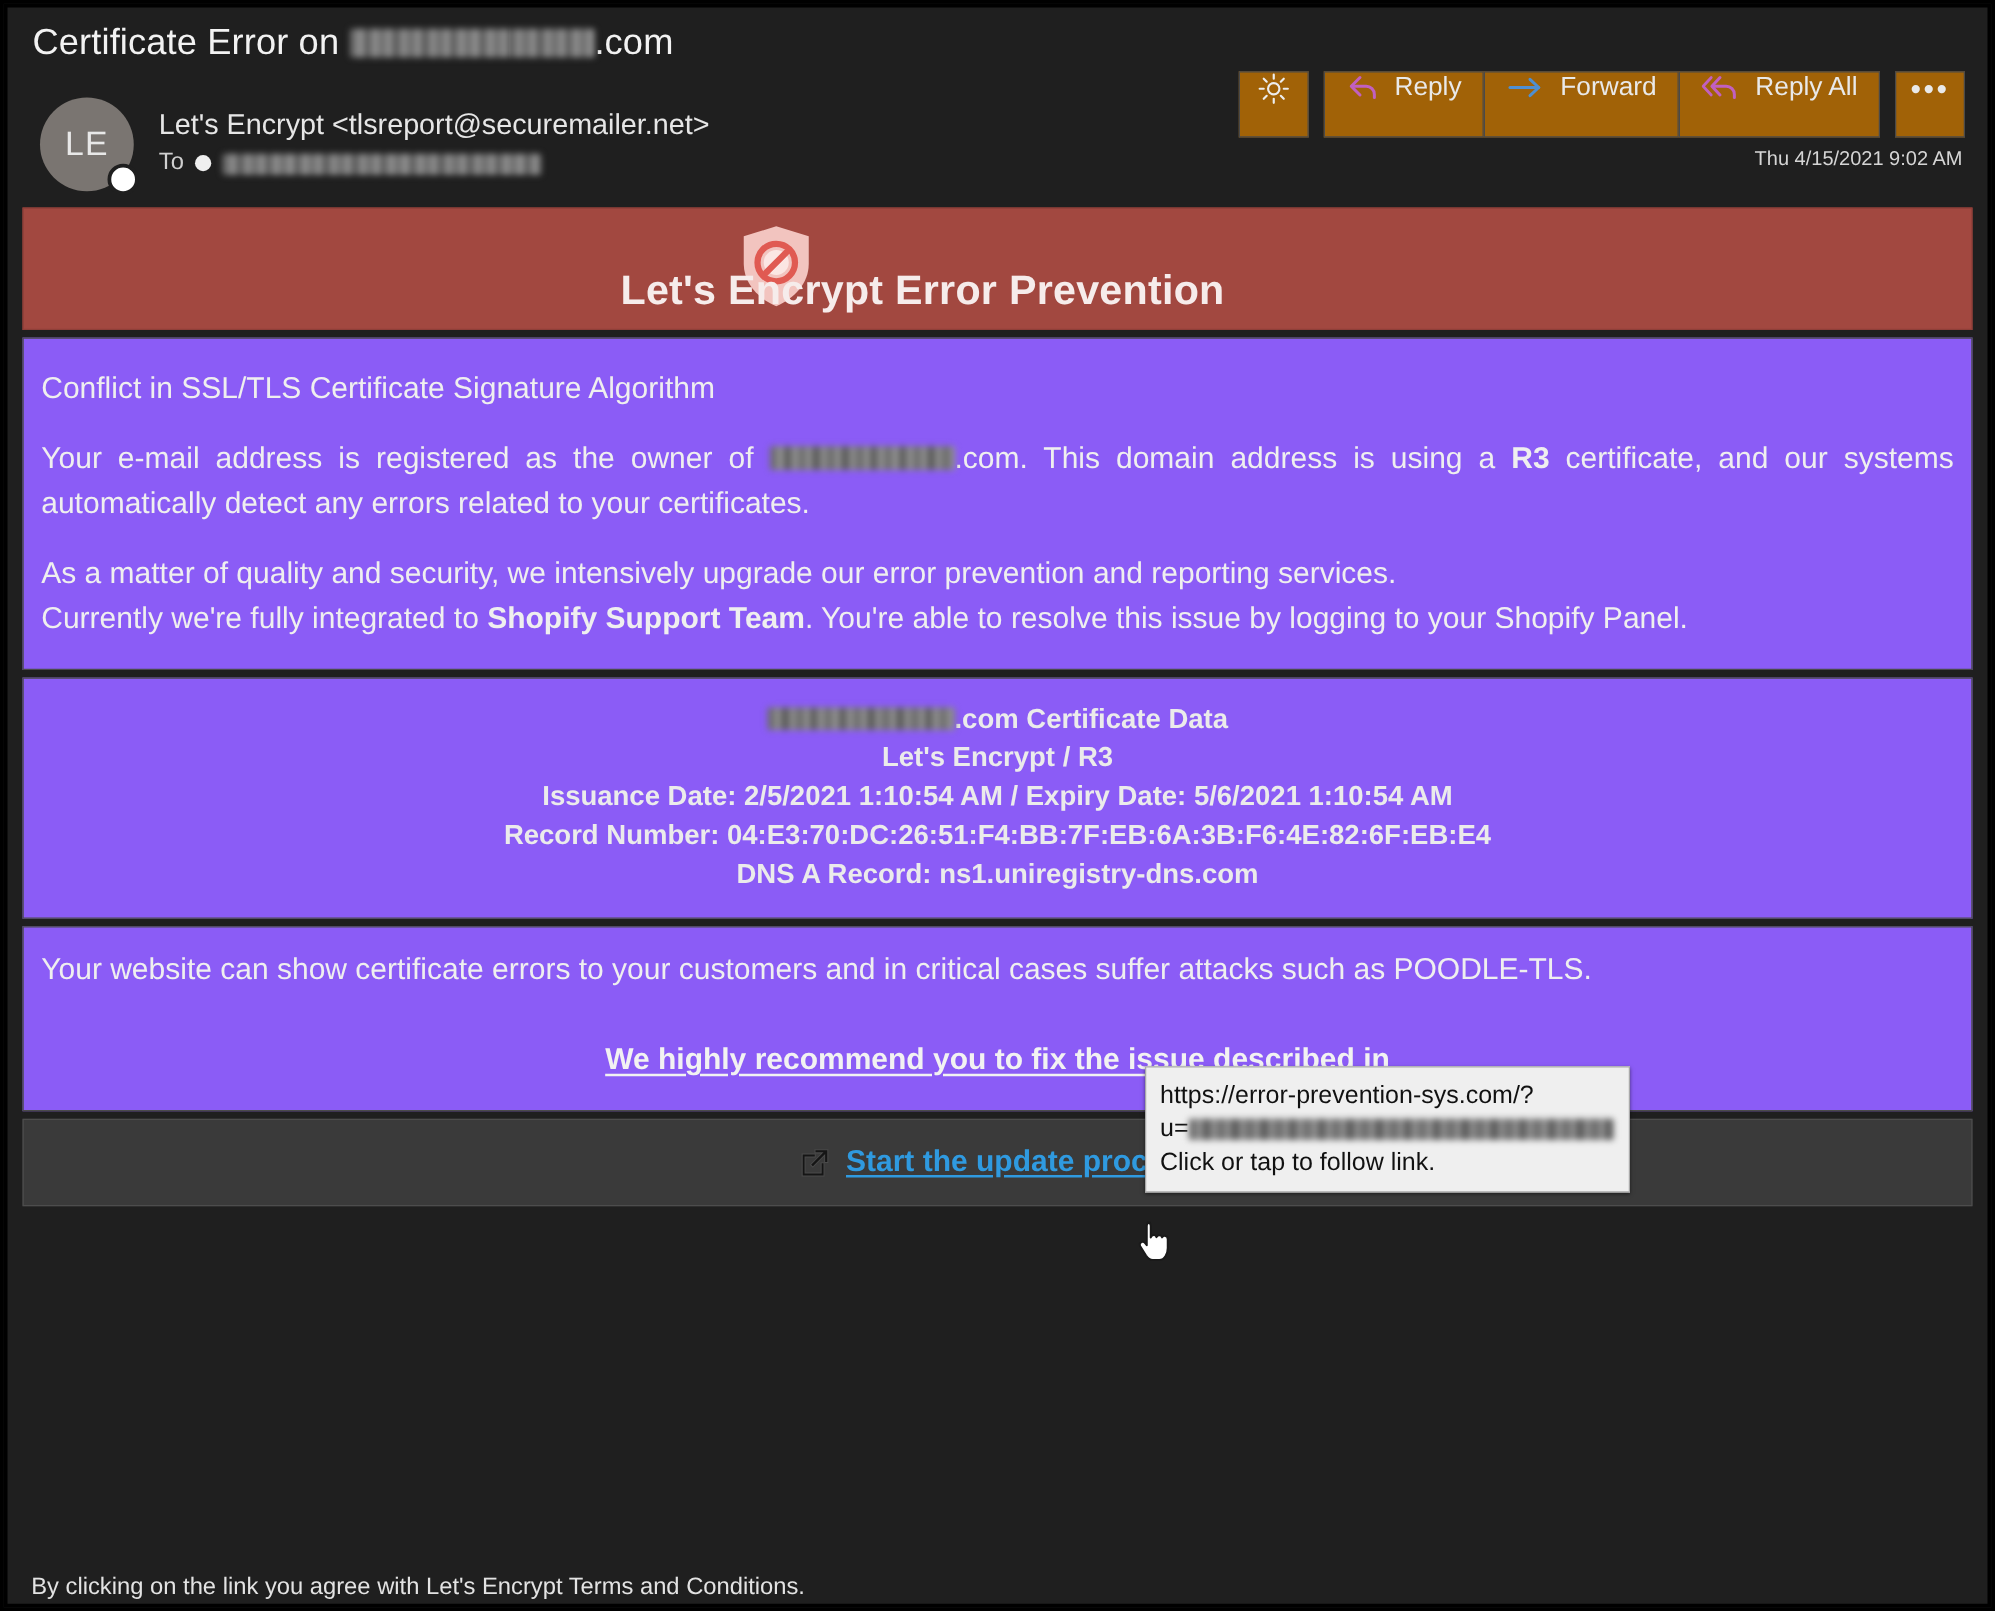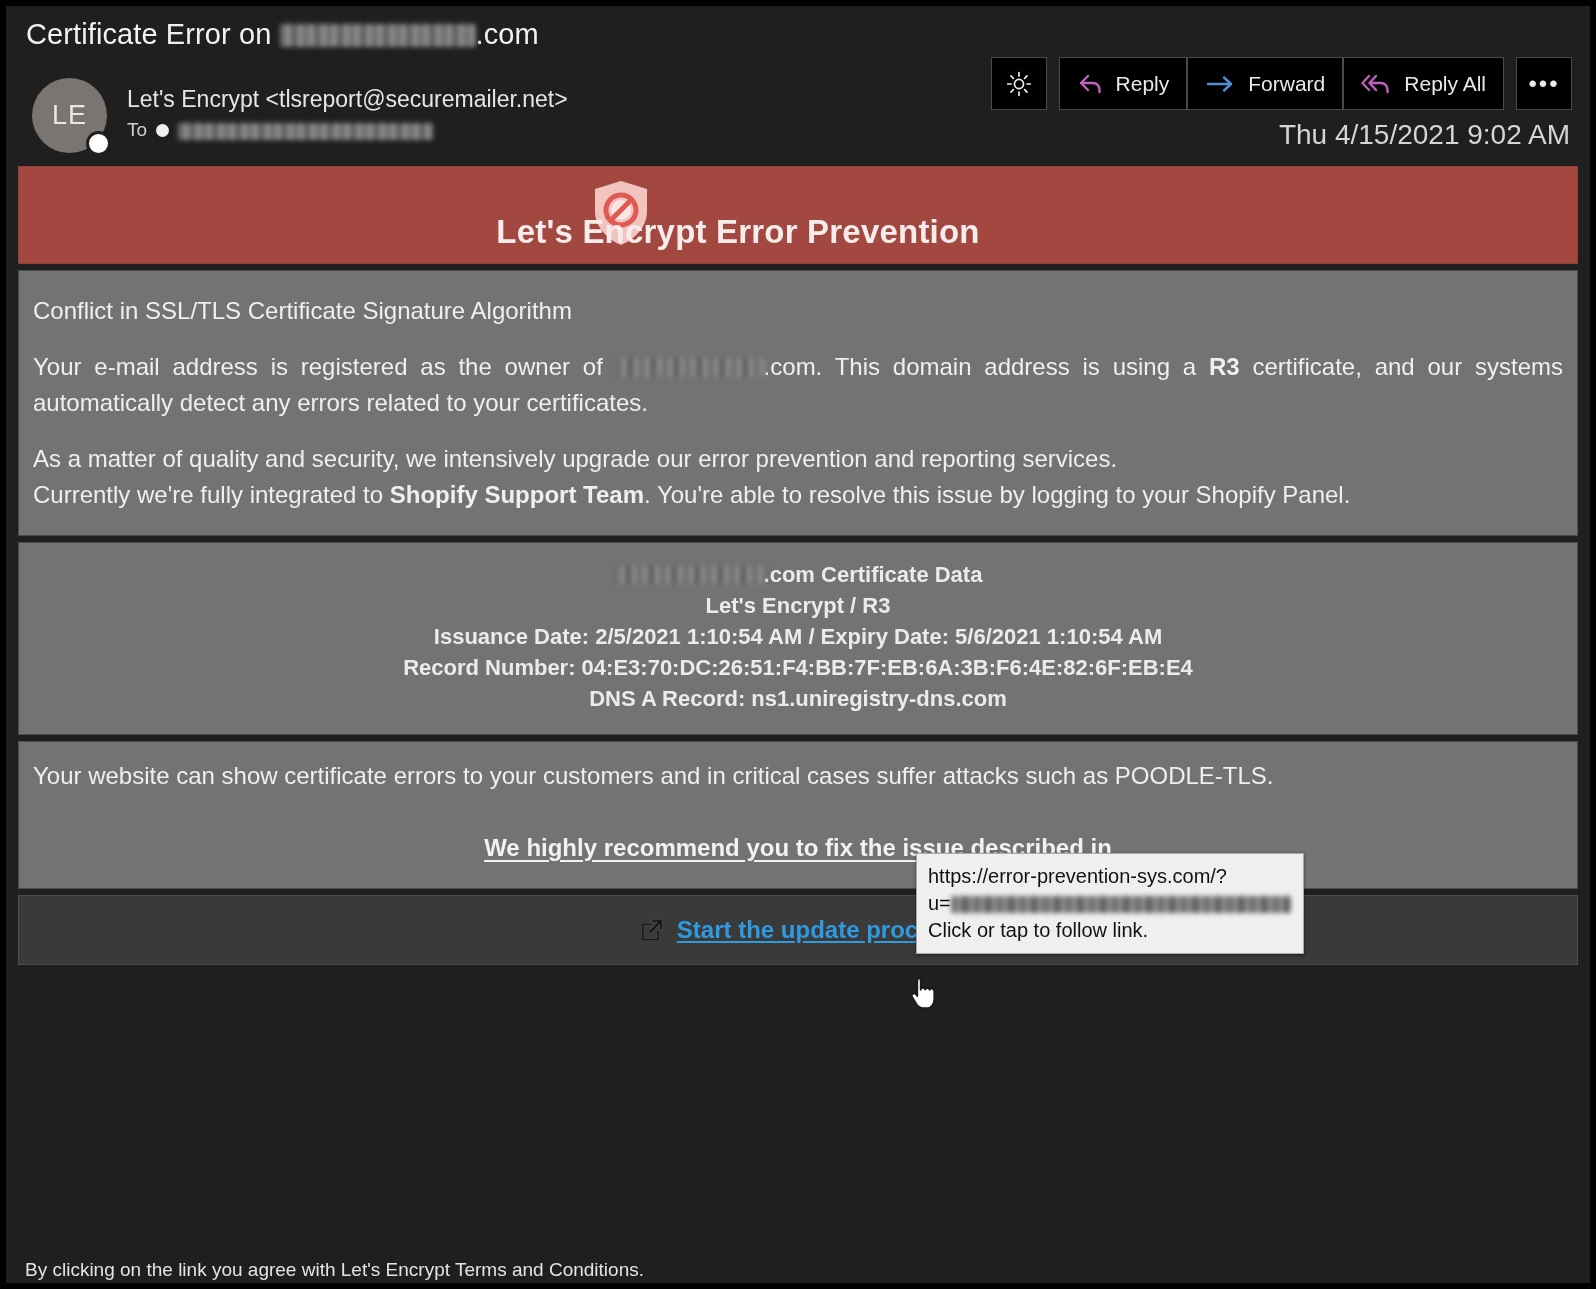--- a/index.html
+++ b/index.html
@@ -55,49 +55,49 @@
   }
   .to-row {
     position:absolute; left:121px; top:113px;
     font-size:19px; color:#cfcfcf; white-space:nowrap;
     display:flex; align-items:center; gap:9px;
   }
   .to-dot { width:13px;height:13px;border-radius:50%;background:#efefef;display:inline-block; }
 
   .toolbar { position:absolute; right:18px; top:51px; display:flex; gap:0px; }
   .tb-btn {
-    height:53px; background:#000000; border:1px solid #4a4a4a;
-    display:flex; align-items:center; gap:11px;
+    height:53px; background:#a16207; border:1px solid #4a4a4a;
+    display:flex; align-items:flex-start; gap:11px;
     color:#e9e9e9; font-size:21px; padding:0 17px; cursor:default;
   }
   .tb-btn.icononly { width:56px; padding:0; justify-content:center; }
   .tb-sep { width:12px; }
   .tb-label { white-space:nowrap; }
   .datestamp {
     position:absolute; right:20px; top:113px;
-    font-size:28px; color:#d5d5d5; white-space:nowrap;
+    font-size:16px; color:#d5d5d5; white-space:nowrap;
   }
 
   
   .body-area { position:absolute; left:0; top:152px; width:1584px; }
 
   .banner {
     margin:8px 12px 0 12px;
     height:98px; background:#a24840;
     border:1px solid #8f3f38;
     display:flex; align-items:flex-end; justify-content:center;
     position:relative;
   }
   .banner-inner { display:flex; align-items:flex-end; gap:8px; padding-bottom:12px; transform:translateX(-60px); }
   .banner-title { color:#f6eceb; font-size:33px; font-weight:bold; letter-spacing:0.2px; }
   .shield-wrap { position:absolute; left:573px; top:12px; }
 
   .sec {
     margin:6px 12px 0 12px;
-    background:#737373; border:1px solid #4b4b4b;
+    background:#8b5cf6; border:1px solid #4b4b4b;
   }
   .sec-body { padding:22px 14px 22px 14px; }
   .p { color:#efefef; font-size:24px; line-height:36px; margin:0; }
   .p.just { text-align:justify; }
   .p b { font-weight:bold; }
   .spacer12 { height:20px; }
 
   .cert { text-align:center; padding:16px 10px 20px 10px; }
   .cert-line { color:#ebebeb; font-size:22px; line-height:31px; font-weight:bold; }
   .cert-line.first { font-weight:bold; }

